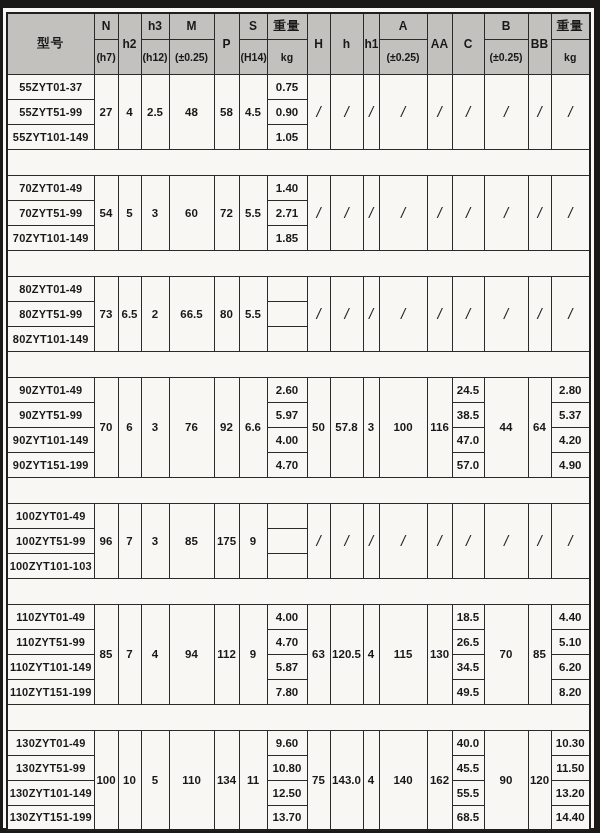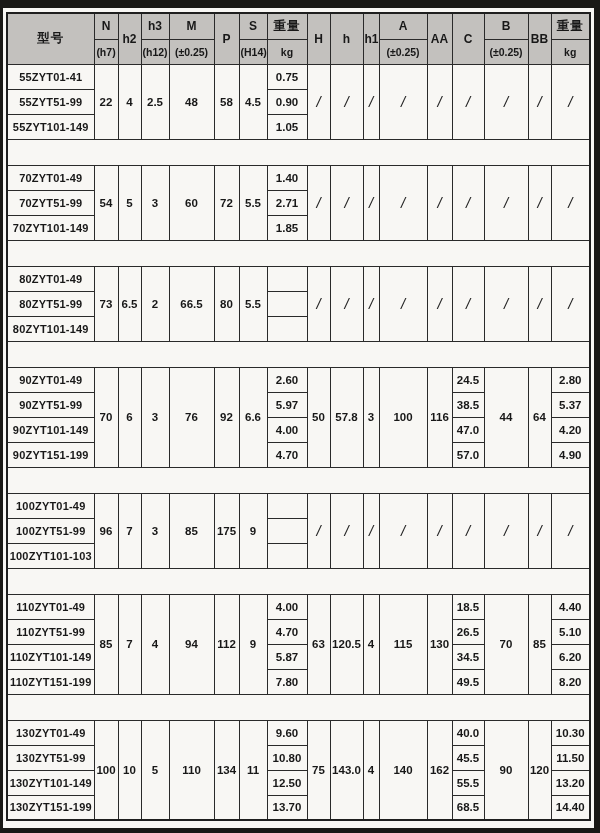--- a/index.html
+++ b/index.html
@@ -28,21 +28,21 @@
     padding: 0 1px;
     overflow: hidden;
     white-space: nowrap;
   }
   thead th {
     background: #c3c1be;
     font-size: 12px;
     font-weight: 700;
     height: 26px;
   }
-  thead tr.subrow th { font-size: 10.5px; height: 25px; }
+  thead tr.subrow th { font-size: 10.5px; height: 35px; }
   thead th.cjk { font-size: 12.5px; letter-spacing: 1px; }
   tbody td {
     height: 25px;
     font-size: 11.5px;
     font-weight: 700;
     background: #f8f7f4;
   }
   tbody td.model { font-size: 11px; letter-spacing: 0.2px; }
   tbody td.slash {
     font-size: 15px;
@@ -109,22 +109,22 @@
           <th>(±0.25)</th>
           <th>(H14)</th>
           <th>kg</th>
           <th>(±0.25)</th>
           <th>(±0.25)</th>
           <th>kg</th>
         </tr>
       </thead>
       <tbody>
           <tr>
-            <td class="model">55ZYT01-41</td>
-            <td rowspan="3">22</td>
+            <td class="model">55ZYT01-37</td>
+            <td rowspan="3">27</td>
             <td rowspan="3">4</td>
             <td rowspan="3">2.5</td>
             <td rowspan="3">48</td>
             <td rowspan="3">58</td>
             <td rowspan="3">4.5</td>
             <td>0.75</td>
             <td rowspan="3" class="slash">/</td>
             <td rowspan="3" class="slash">/</td>
             <td rowspan="3" class="slash">/</td>
             <td rowspan="3" class="slash">/</td>

